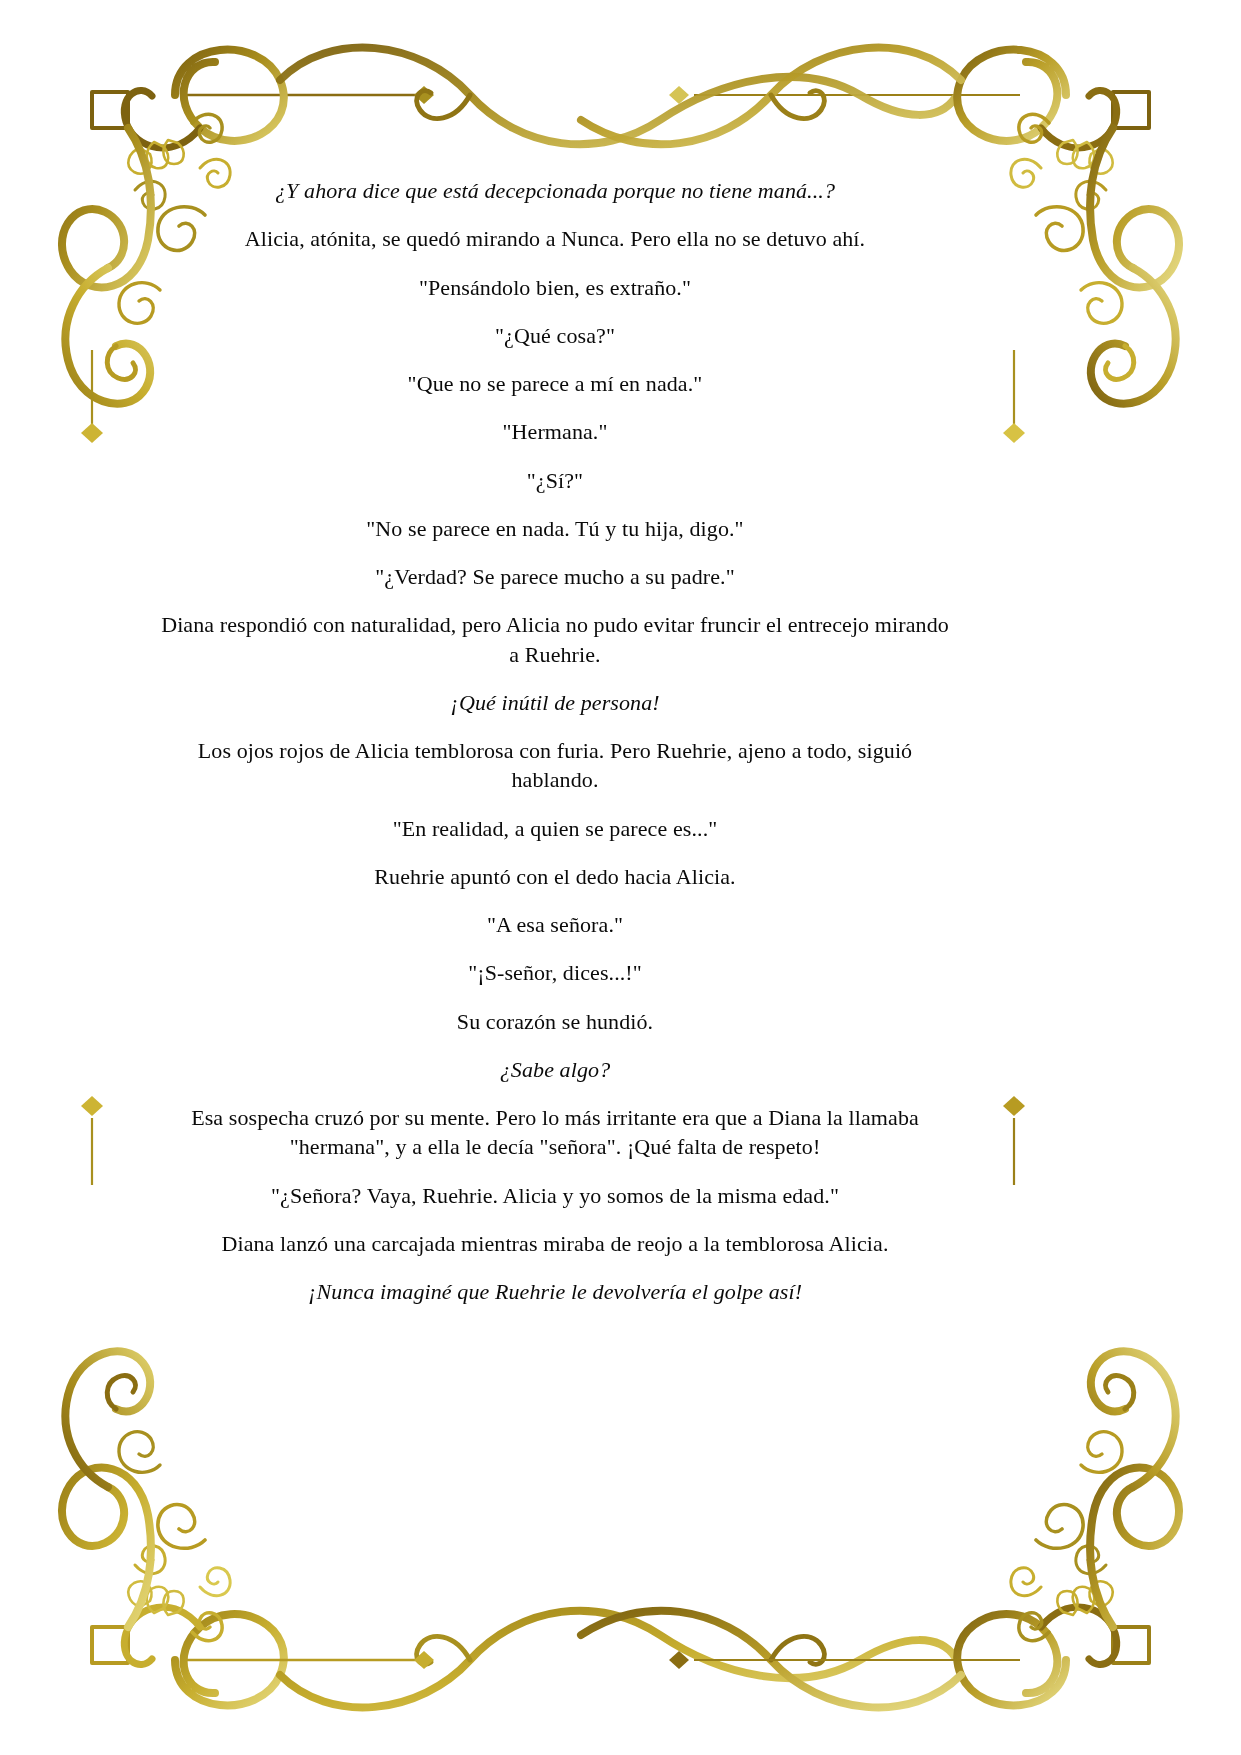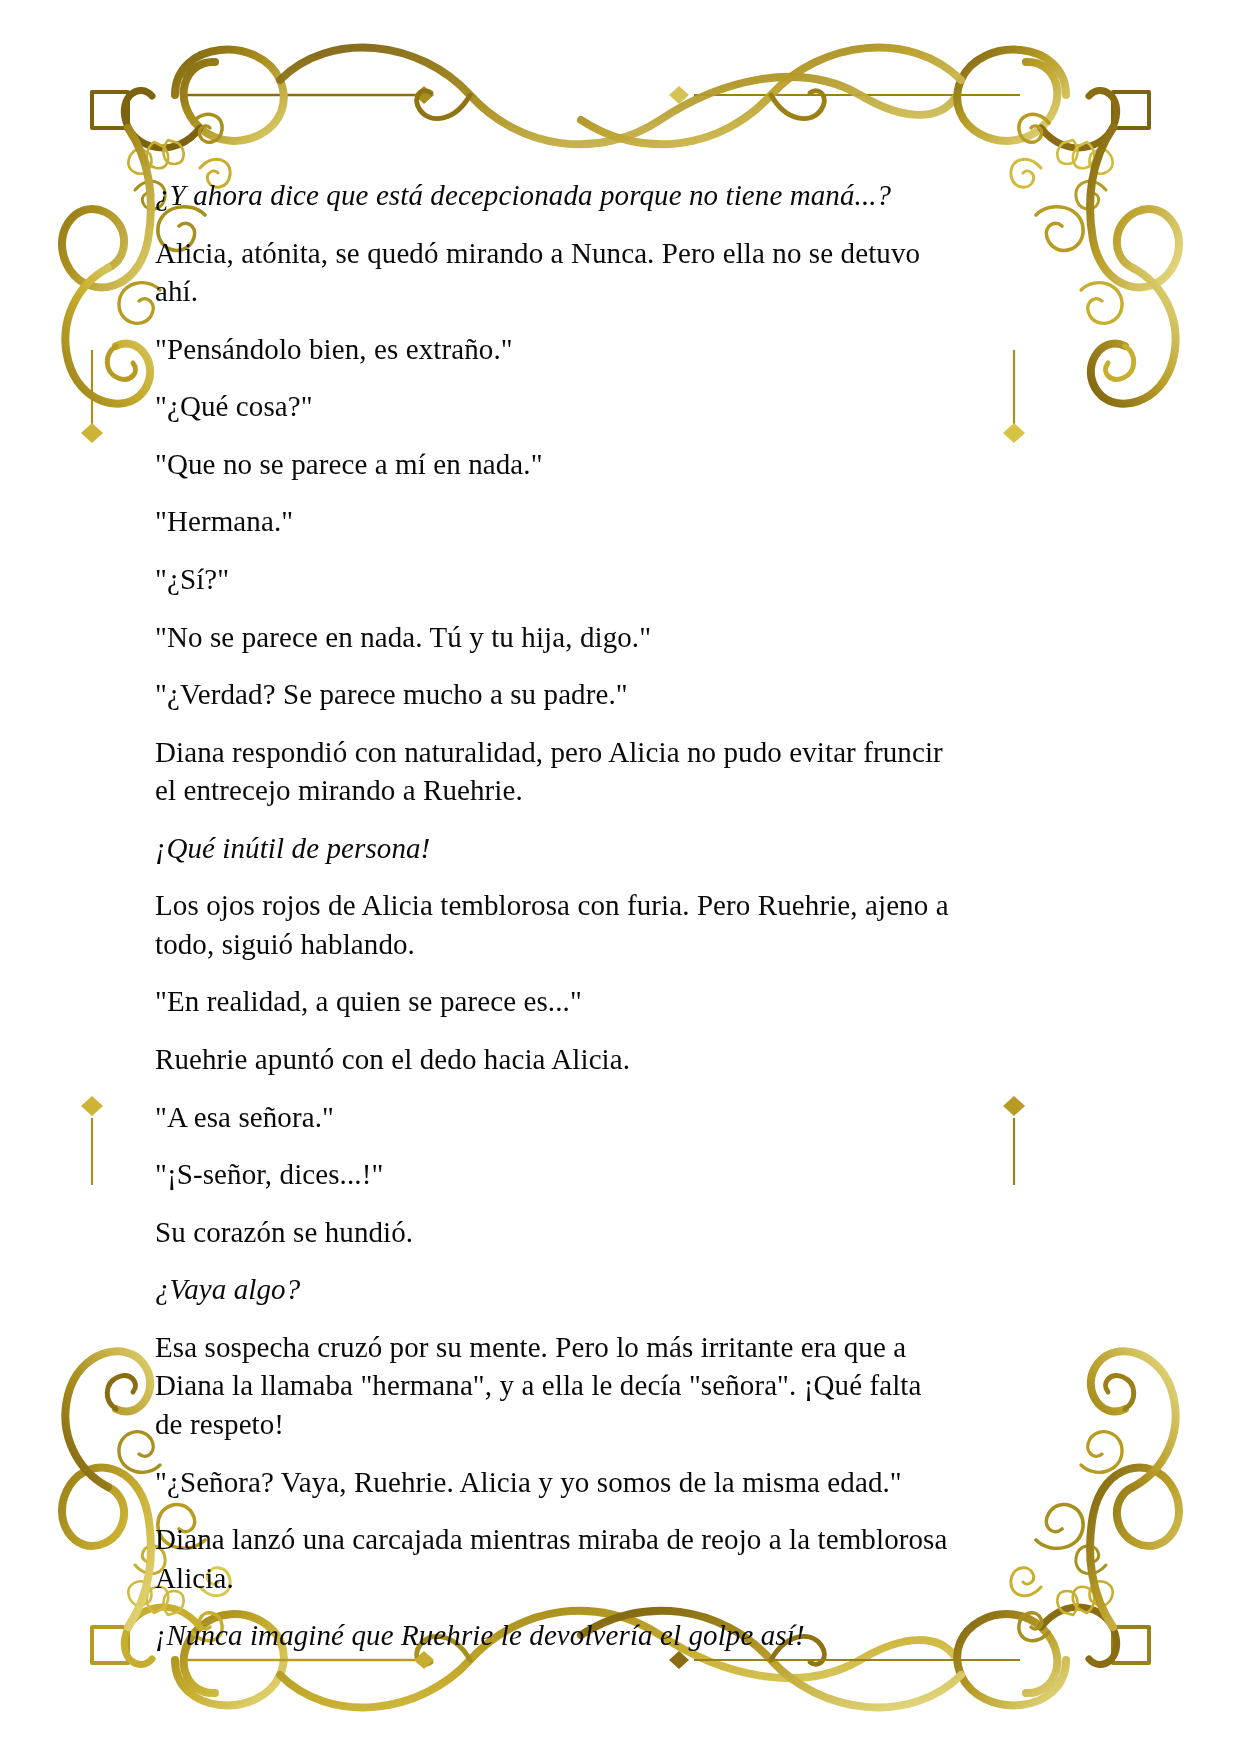--- a/index.html
+++ b/index.html
@@ -27,25 +27,25 @@
   .frame svg { display:block; width:1241px; height:1755px; }
 
   
   .content {
     position: absolute;
     left: 155px;
     top: 176px;
     width: 800px;
   }
   .para {
-    font-size: 29px;
+    font-size: 22px;
     line-height: 1.33;
     color: #0a0a0a;
     margin: 0 0 19px 0;
-    text-align: left;
+    text-align: center;
     letter-spacing: .1px;
   }
   .para.italic {
     font-style: italic;
   }
 </style>
 </head>
 <body>
 
 <div class="page">
@@ -271,20 +271,20 @@
     <p class="para">"No se parece en nada. Tú y tu hija, digo."</p>
     <p class="para">"¿Verdad? Se parece mucho a su padre."</p>
     <p class="para">Diana respondió con naturalidad, pero Alicia no pudo evitar fruncir el entrecejo mirando a Ruehrie.</p>
     <p class="para italic">¡Qué inútil de persona!</p>
     <p class="para">Los ojos rojos de Alicia temblorosa con furia. Pero Ruehrie, ajeno a todo, siguió hablando.</p>
     <p class="para">"En realidad, a quien se parece es..."</p>
     <p class="para">Ruehrie apuntó con el dedo hacia Alicia.</p>
     <p class="para">"A esa señora."</p>
     <p class="para">"¡S-señor, dices...!"</p>
     <p class="para">Su corazón se hundió.</p>
-    <p class="para italic">¿Vaya algo?</p>
+    <p class="para italic">¿Sabe algo?</p>
     <p class="para">Esa sospecha cruzó por su mente. Pero lo más irritante era que a Diana la llamaba "hermana", y a ella le decía "señora". ¡Qué falta de respeto!</p>
     <p class="para">"¿Señora? Vaya, Ruehrie. Alicia y yo somos de la misma edad."</p>
     <p class="para">Diana lanzó una carcajada mientras miraba de reojo a la temblorosa Alicia.</p>
     <p class="para italic">¡Nunca imaginé que Ruehrie le devolvería el golpe así!</p>
   </div>
 
 </div>
 
 </body></html>

